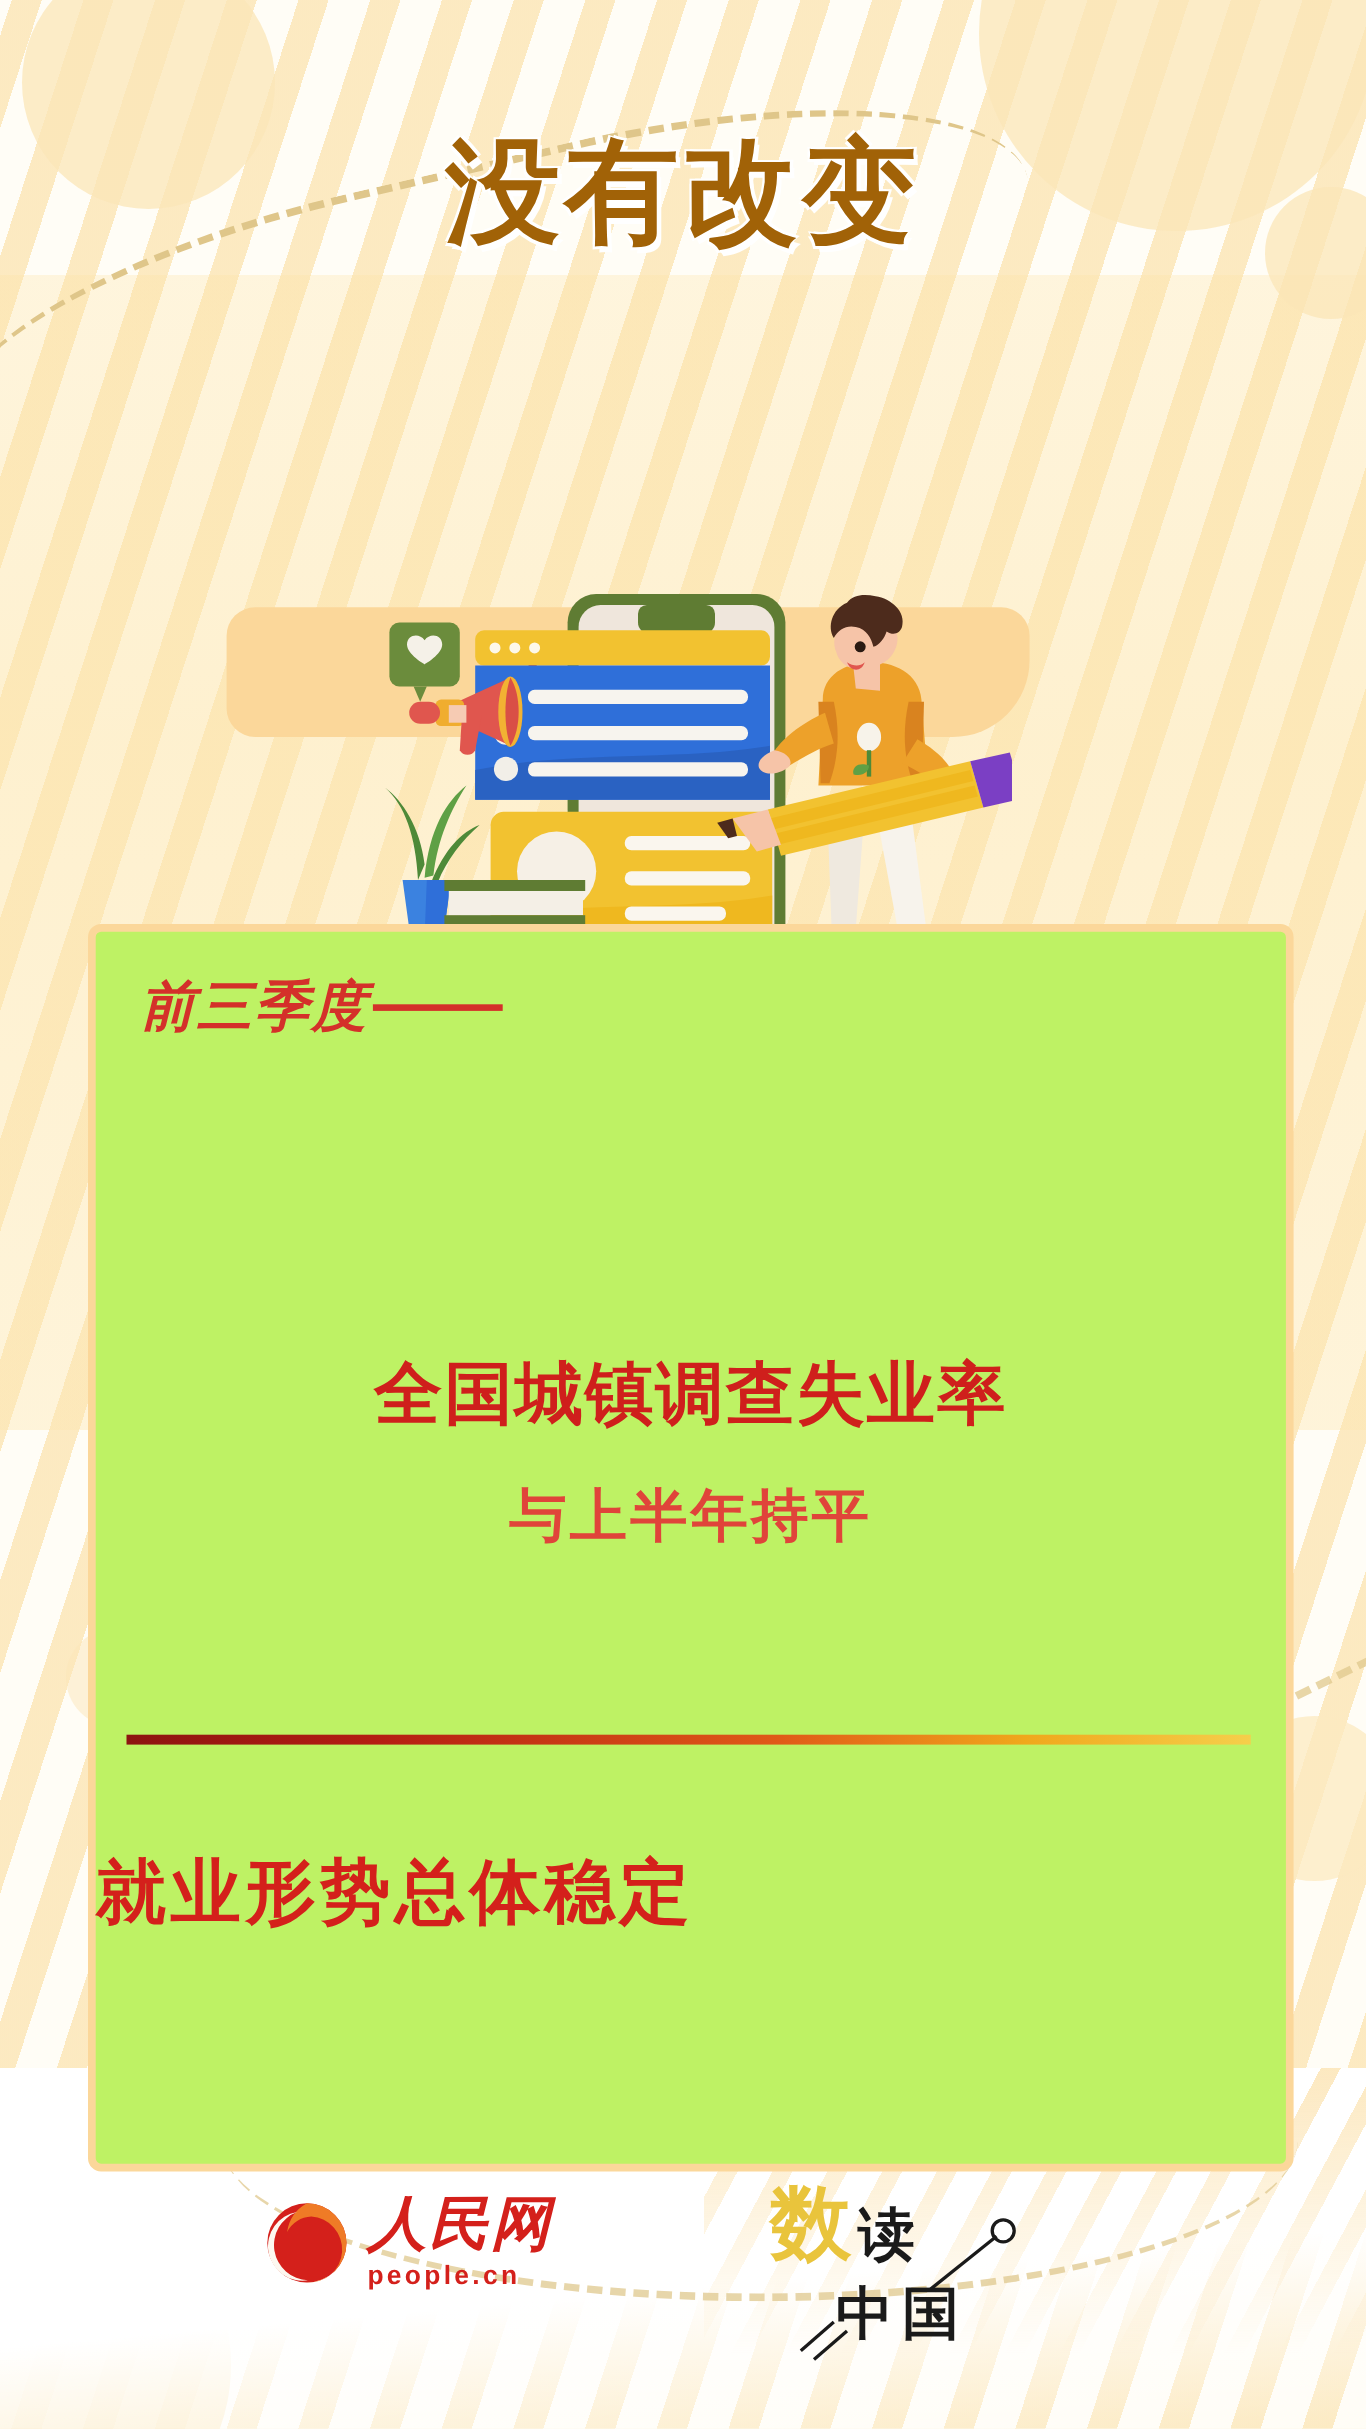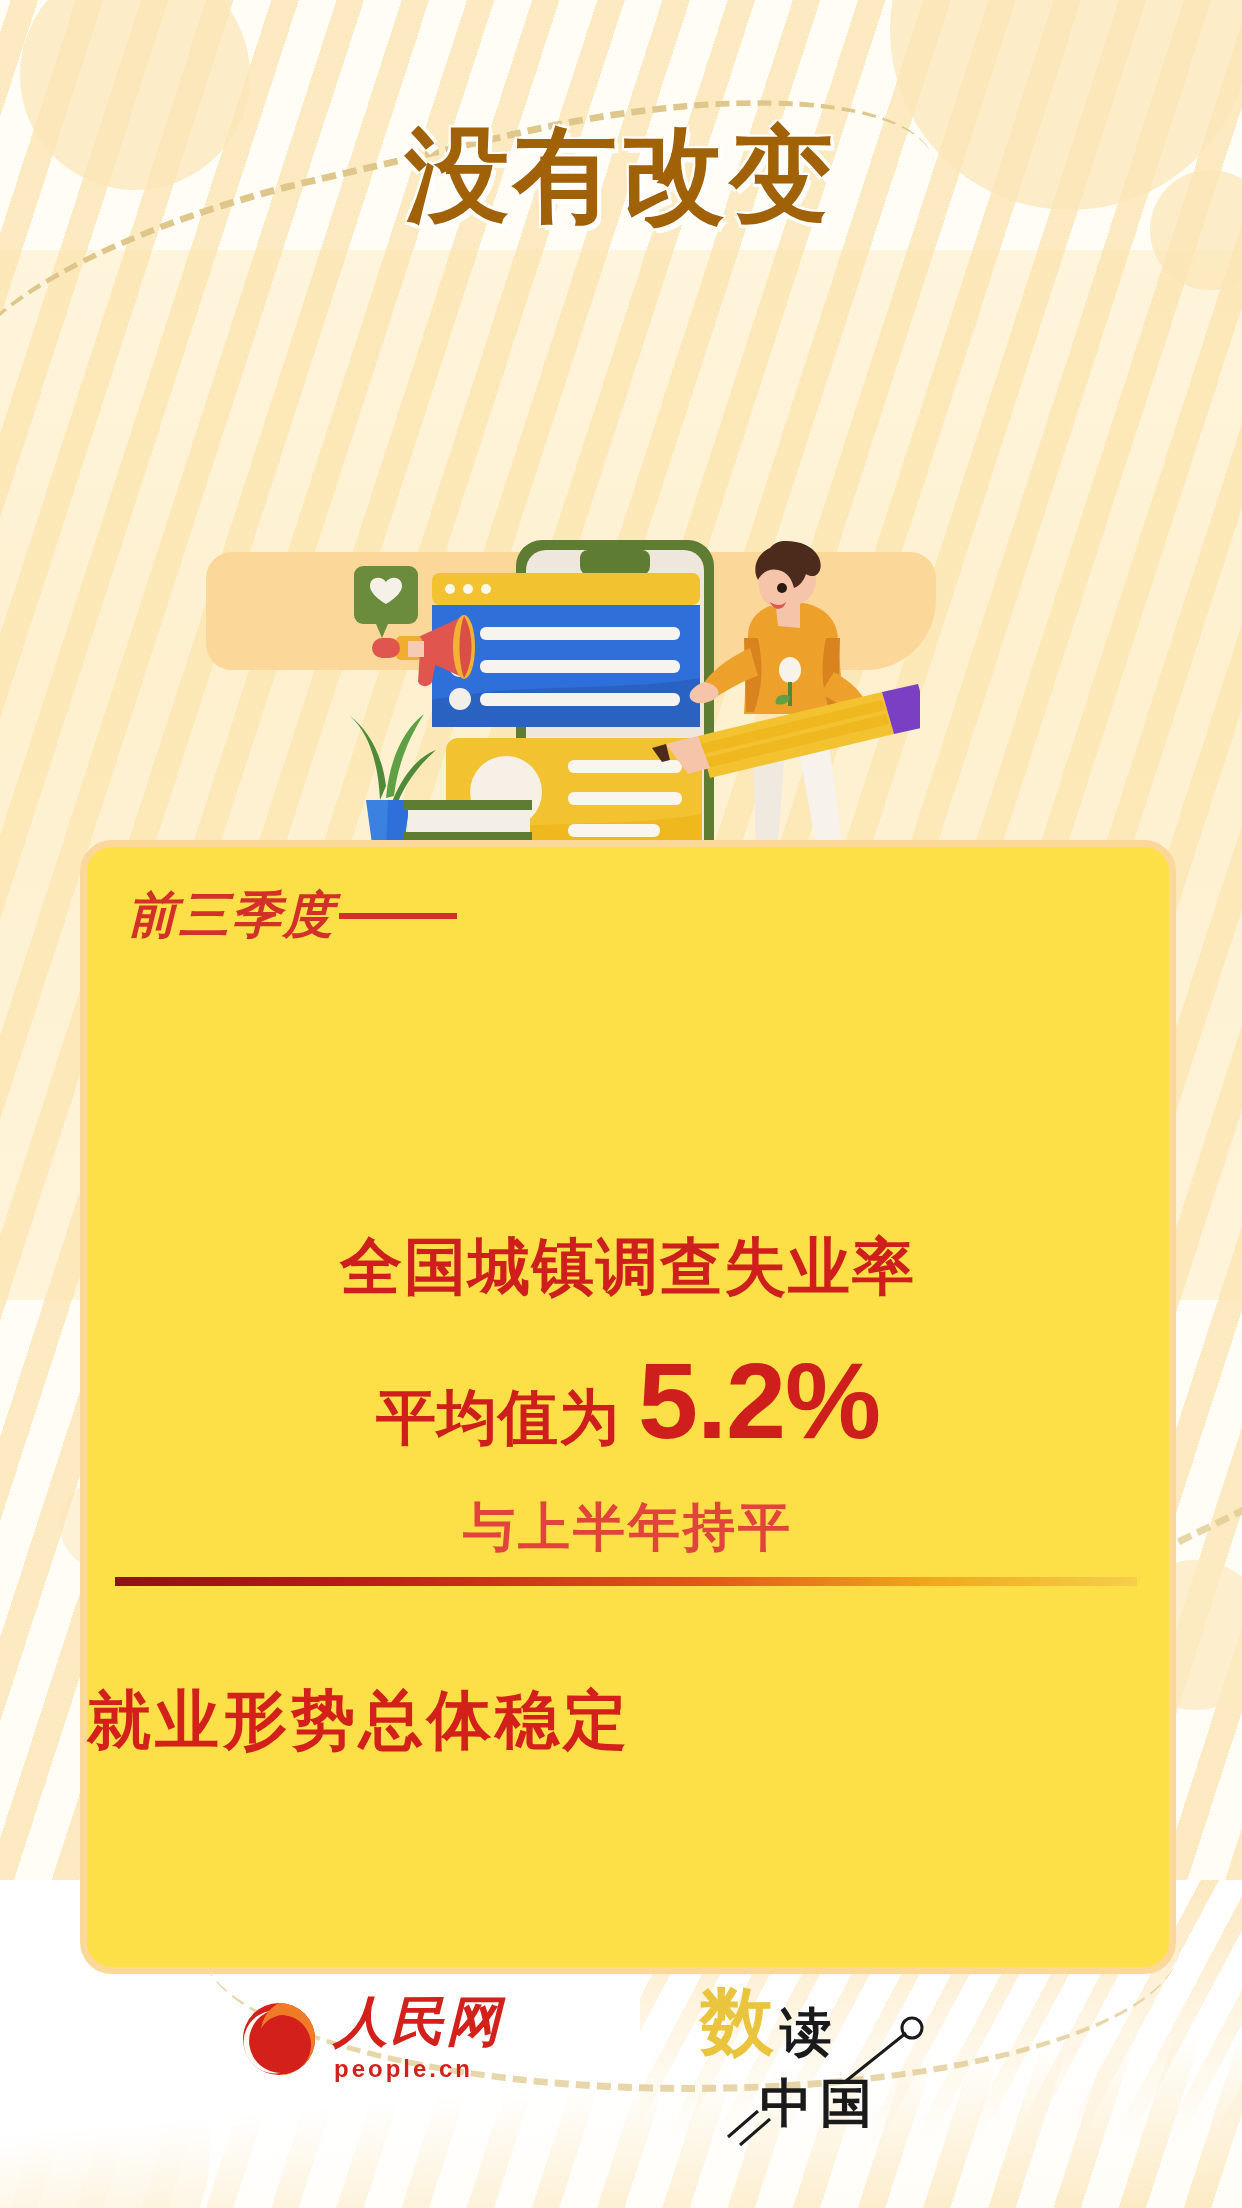--- a/index.html
+++ b/index.html
@@ -71,21 +71,21 @@
     display:flex;align-items:center;justify-content:center;
   }
   .banner-text{
     font-size:62px;font-weight:700;color:#cf1f1c;letter-spacing:16px;
     text-indent:16px;
   }
 
   
   .card{
     position:absolute;left:80px;top:840px;width:1082px;height:1120px;
-    background:#fde047;border:7px solid #fbd79a;border-radius:32px;
+    background:#bef264;border:7px solid #fbd79a;border-radius:12px;
   }
   .quarter{
     position:absolute;left:40px;top:35px;display:flex;align-items:center;gap:0px;
   }
   .quarter-text{
     font-size:50px;font-weight:700;font-style:italic;color:#d4302a;letter-spacing:2px;
   }
   .quarter-rule{
     display:inline-block;width:118px;height:6px;background:#d4302a;margin-left:4px;
   }
@@ -268,24 +268,20 @@
   </div>
 
   <div class="card">
     <div class="quarter">
       <span class="quarter-text">前三季度</span>
       <span class="quarter-rule"></span>
     </div>
 
     <div class="stat-block">
       <div class="stat-head">全国城镇调查失业率</div>
-      <div class="stat-line">
-        <span class="stat-label">平均值为</span>
-        <span class="stat-value">5.2%</span>
-      </div>
       <div class="stat-sub">与上半年持平</div>
     </div>
 
     <div class="divider"></div>
     <div class="closing">就业形势总体稳定</div>
   </div>
 
   <div class="footer">
     <div class="logo-people">
       <div class="pd-mark">

